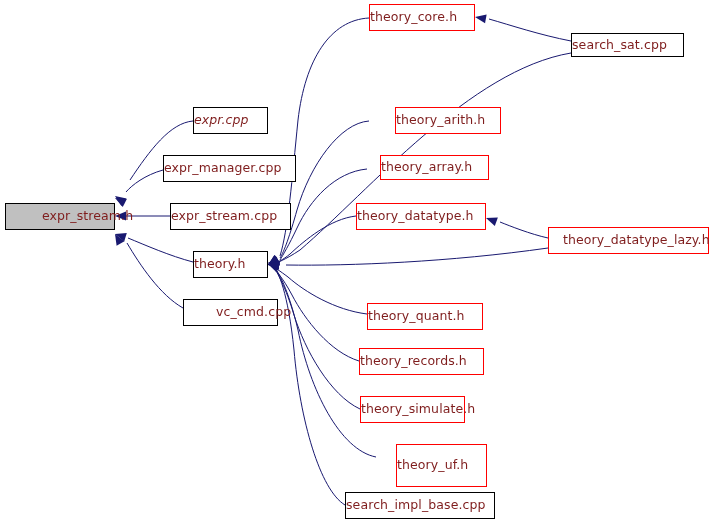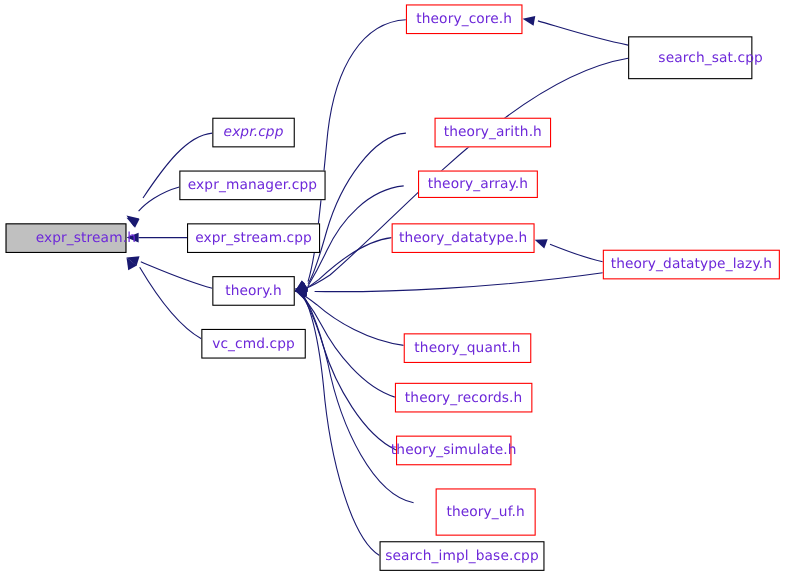--- a/index.html
+++ b/index.html
@@ -23,26 +23,26 @@
     top: 0;
     width: 716px;
     height: 524px;
     pointer-events: none;
   }
   .graph-node {
     position: absolute;
     box-sizing: border-box;
     display: flex;
     align-items: center;
-    justify-content: center;
+    justify-content: flex-start;
     background: #ffffff;
     border: 1px solid #ff0000;
     font-size: 12.5px;
     line-height: 1;
-    color: #6d28d9;
+    color: #7f1d1d;
     white-space: nowrap;
     letter-spacing: 0.1px;
   }
   .graph-node.border-black {
     border-color: #000000;
   }
   .graph-node.node-current {
     background: #c0c0c0;
     border-color: #000000;
     padding-left: 36px;
@@ -104,39 +104,39 @@
       </div>
       <div class="graph-node border-black" style="left: 163px; top: 155px; width: 133px; height: 27px;">
         <span class="node-label">expr_manager.cpp</span>
       </div>
       <div class="graph-node border-black" style="left: 170px; top: 203px; width: 121px; height: 27px;">
         <span class="node-label">expr_stream.cpp</span>
       </div>
       <div class="graph-node border-black" style="left: 193px; top: 251px; width: 75px; height: 27px;">
         <span class="node-label">theory.h</span>
       </div>
-      <div class="graph-node border-black" style="left: 183px; top: 299px; width: 95px; height: 27px;">
+      <div class="graph-node border-black" style="left: 183px; top: 299px; width: 95px; height: 27px; padding-left: 32px;">
         <span class="node-label">vc_cmd.cpp</span>
       </div>
       <div class="graph-node" style="left: 369px; top: 4px; width: 106px; height: 27px;">
         <span class="node-label">theory_core.h</span>
       </div>
-      <div class="graph-node border-black" style="left: 571px; top: 33px; width: 113px; height: 39px; padding-left: 37px;">
+      <div class="graph-node border-black" style="left: 571px; top: 33px; width: 113px; height: 24px;">
         <span class="node-label">search_sat.cpp</span>
       </div>
       <div class="graph-node" style="left: 375px; top: 107px; width: 106px; height: 27px; margin-left: 20px;">
         <span class="node-label">theory_arith.h</span>
       </div>
       <div class="graph-node" style="left: 380px; top: 155px; width: 109px; height: 25px;">
         <span class="node-label">theory_array.h</span>
       </div>
       <div class="graph-node" style="left: 356px; top: 203px; width: 130px; height: 27px;">
         <span class="node-label">theory_datatype.h</span>
       </div>
-      <div class="graph-node" style="left: 548px; top: 227px; width: 161px; height: 27px;">
+      <div class="graph-node" style="left: 548px; top: 227px; width: 161px; height: 27px; padding-left: 14px;">
         <span class="node-label">theory_datatype_lazy.h</span>
       </div>
       <div class="graph-node" style="left: 367px; top: 303px; width: 116px; height: 27px;">
         <span class="node-label">theory_quant.h</span>
       </div>
       <div class="graph-node" style="left: 359px; top: 348px; width: 125px; height: 27px;">
         <span class="node-label">theory_records.h</span>
       </div>
       <div class="graph-node" style="left: 360px; top: 396px; width: 105px; height: 27px;">
         <span class="node-label">theory_simulate.h</span>

